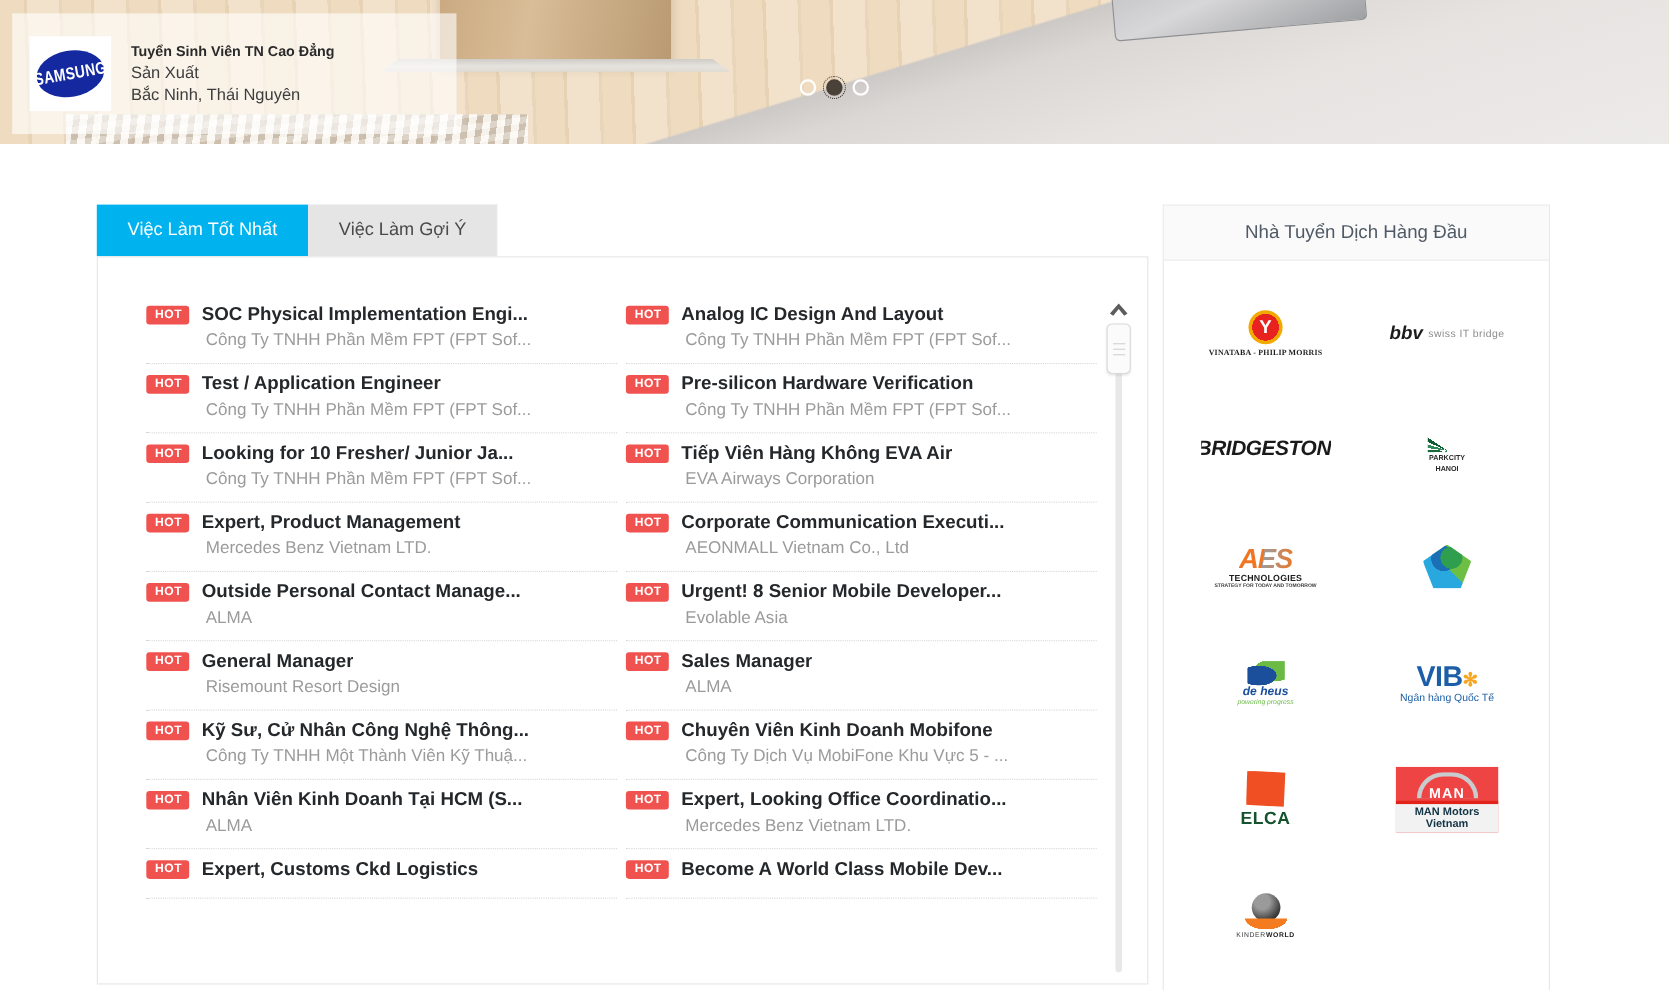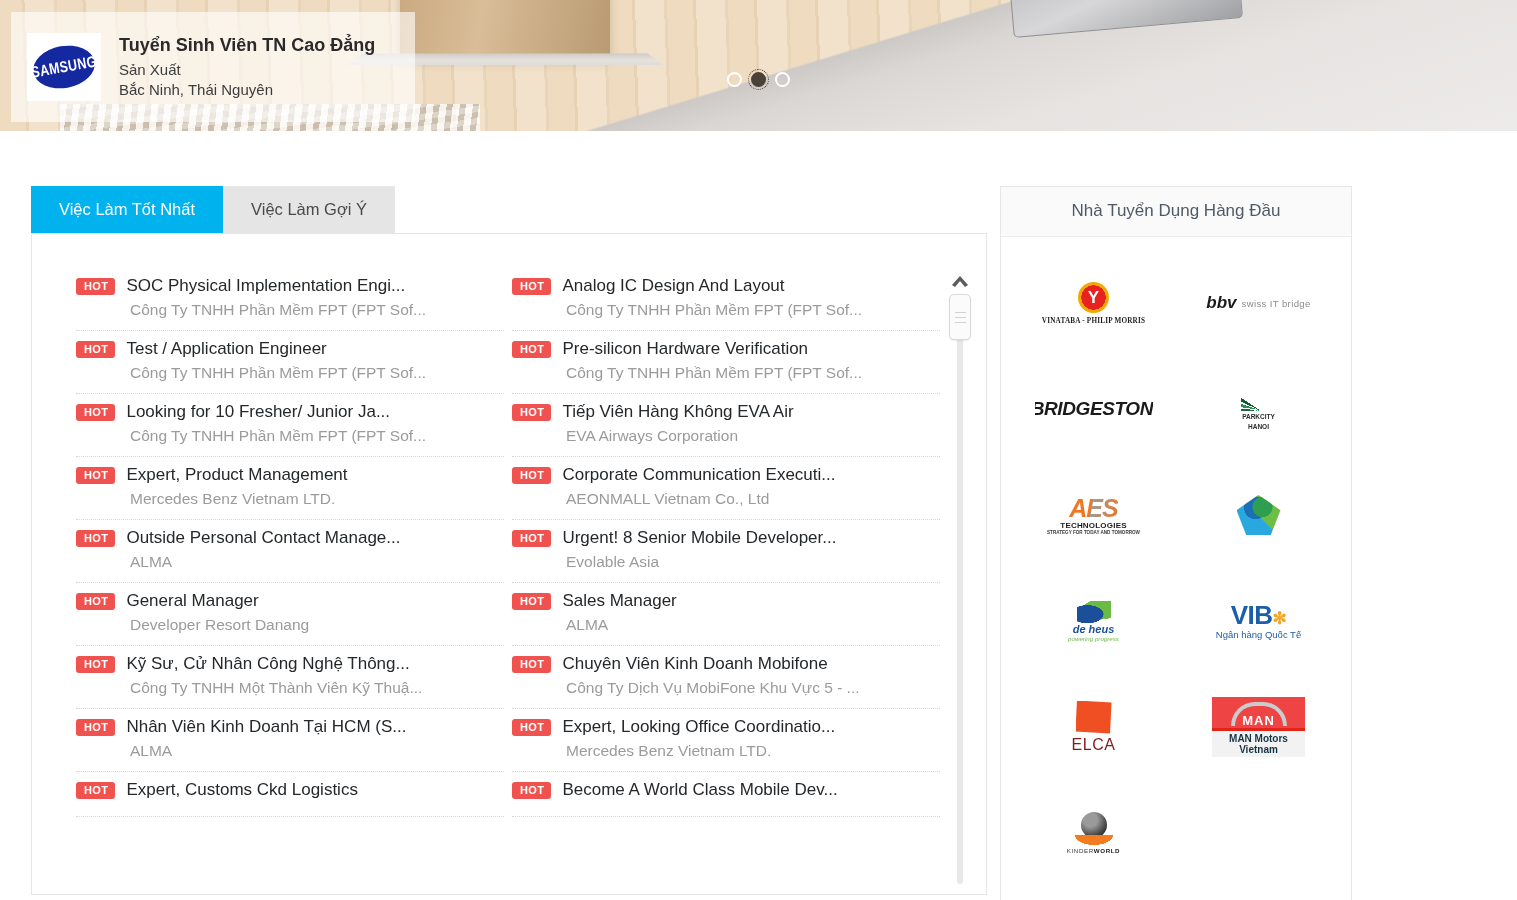--- a/index.html
+++ b/index.html
@@ -92,21 +92,21 @@
   .samsung-ellipse span {
     color: #fff;
     font-size: 12.5px;
     font-weight: bold;
     letter-spacing: .3px;
     transform: scaleY(1.25);
     font-family: "Liberation Sans", sans-serif;
   }
   .banner-text { line-height: 1.32; }
   .banner-title {
-    font-size: 18px; font-weight: bold; color: #2a2a2a;
+    font-size: 13px; font-weight: bold; color: #2a2a2a;
     margin-bottom: 2px;
   }
   .banner-sub { font-size: 15px; color: #3d3d3d; }
 
   .carousel-dots {
     position: absolute;
     left: 0; right: 0; top: 72px;
     display: flex; justify-content: center; gap: 9px;
     z-index: 4;
   }
@@ -132,21 +132,21 @@
   }
   .layout {
     display: flex;
     align-items: flex-start;
     gap: 0;
   }
 
   
   .jobs-col {
     width: 956px;
-    margin-left: 31px;
+    margin-left: 88px;
   }
   .tabs { display: flex; }
   .tab {
     padding: 13px 27px 14px;
     font-size: 16.5px;
     cursor: pointer;
     border: 1px solid transparent;
     border-bottom: none;
   }
   .tab.active { background: #00b3ef; color: #ffffff; }
@@ -183,21 +183,21 @@
     font-size: 11px;
     font-weight: bold;
     letter-spacing: .4px;
     padding: 3px 7px 3px 8px;
     border-radius: 3px;
     line-height: 1;
     flex: 0 0 auto;
   }
   .job-title {
     font-size: 17px;
-    font-weight: normal;
+    font-weight: bold;
     color: #25282b;
     white-space: nowrap;
     overflow: hidden;
   }
   .job-company {
     font-size: 15.5px;
     color: #9b9b9b;
     margin: 5px 0 0 54px;
     white-space: nowrap;
     overflow: hidden;
@@ -327,21 +327,21 @@
     width: 34px; height: 22px;
     background: radial-gradient(ellipse at 30% 60%, #1b4f9c 0 48%, transparent 49%),
                 radial-gradient(ellipse at 70% 38%, #6aba45 0 52%, transparent 53%);
   }
   .lg-deheus { font-size: 11px; font-weight: bold; font-style: italic; color: #1b4f9c; }
   .lg-deheus-sub { font-size: 6.2px; font-style: italic; color: #6aba45; }
   .lg-vib { font-size: 26px; font-weight: bold; color: #1c5fa8; letter-spacing: -.5px; line-height: 1; }
   .lg-vib-star { color: #f5a623; font-size: 17px; }
   .lg-vib-sub { font-size: 9.5px; color: #1c5fa8; margin-top: 1px; }
   .lg-elca-sq { width: 36px; height: 33px; background: #f04e23; clip-path: polygon(4% 0, 100% 6%, 96% 100%, 0 94%); }
-  .lg-elca { font-size: 16px; font-weight: normal; color: #7f1d1d; letter-spacing: .5px; margin-top: 2px; }
+  .lg-elca { font-size: 16px; font-weight: bold; color: #14532d; letter-spacing: .5px; margin-top: 2px; }
   .lg-man-box { width: 93px; background: #ef4444; padding: 5px 0 0; }
   .lg-man-arc {
     width: 56px; height: 24px; margin: 0 auto;
     border: 4px solid #c9ccce; border-bottom: none;
     border-radius: 30px 30px 0 0;
     display: flex; align-items: flex-end; justify-content: center;
   }
   .lg-man-arc b { color: #fff; font-size: 13px; letter-spacing: 1px; margin-bottom: -2px; }
   .lg-man-red { height: 3px; background: #e2231a; margin-top: 2px; }
   .lg-man-cap { background: #f2f2f2; color: #123444; font-size: 10px; font-weight: bold; padding: 2px 0; text-align: center; }
@@ -466,21 +466,21 @@
                   <span class="hot-badge">HOT</span>
                   <span class="job-title">Urgent! 8 Senior Mobile Developer...</span>
                 </div>
                 <div class="job-company">Evolable Asia</div>
               </div>
               <div class="job-cell">
                 <div class="job-head">
                   <span class="hot-badge">HOT</span>
                   <span class="job-title">General Manager</span>
                 </div>
-                <div class="job-company">Developer Resort Danang</div>
+                <div class="job-company">Risemount Resort Design</div>
               </div>
               <div class="job-cell">
                 <div class="job-head">
                   <span class="hot-badge">HOT</span>
                   <span class="job-title">Sales Manager</span>
                 </div>
                 <div class="job-company">ALMA</div>
               </div>
               <div class="job-cell">
                 <div class="job-head">
@@ -538,21 +538,21 @@
               <div class="sb-grip"></div>
               <div class="sb-grip"></div>
               <div class="sb-grip"></div>
             </div>
           </div>
         </div>
       </div>
     </div>
 
     <div class="employers">
-      <div class="employers-head">Nhà Tuyển Dụng Hàng Đầu</div>
+      <div class="employers-head">Nhà Tuyển Dịch Hàng Đầu</div>
       <div class="employers-grid">
 
         <div class="emp-cell">
           <div class="emp-inner">
             <div class="lg-vinataba-mark">Y</div>
             <div class="lg-cap">VINATABA - PHILIP MORRIS</div>
           </div>
         </div>
 
         <div class="emp-cell">

